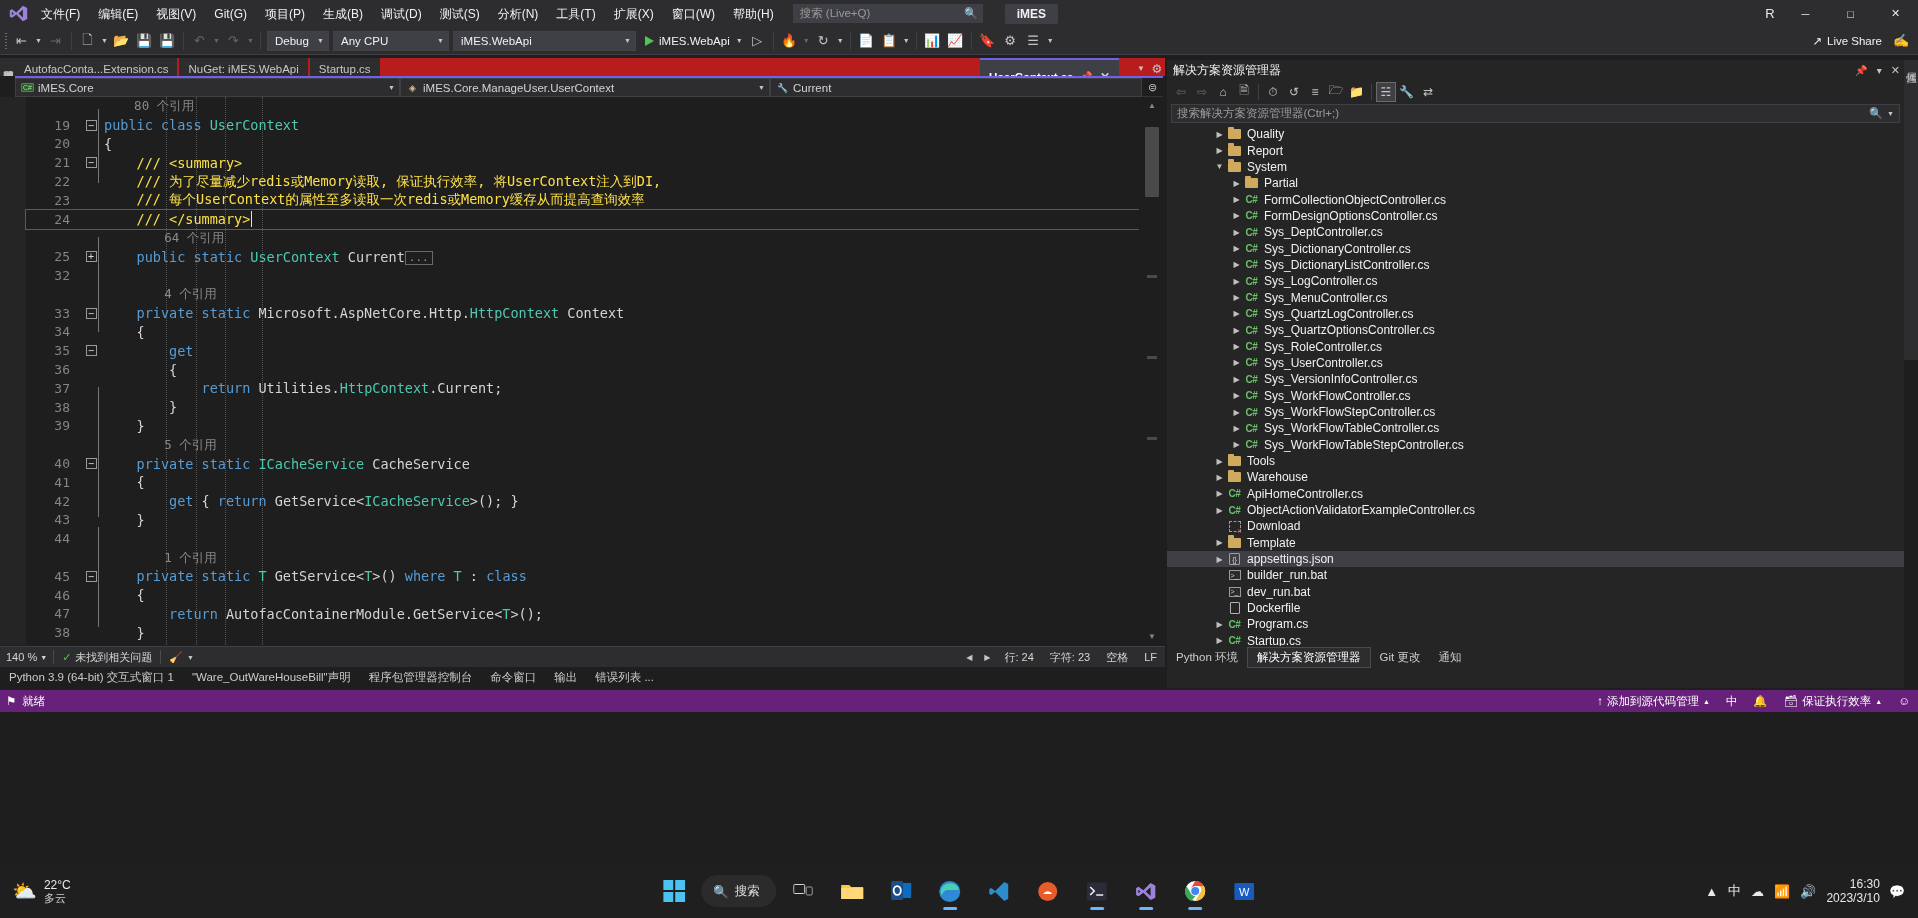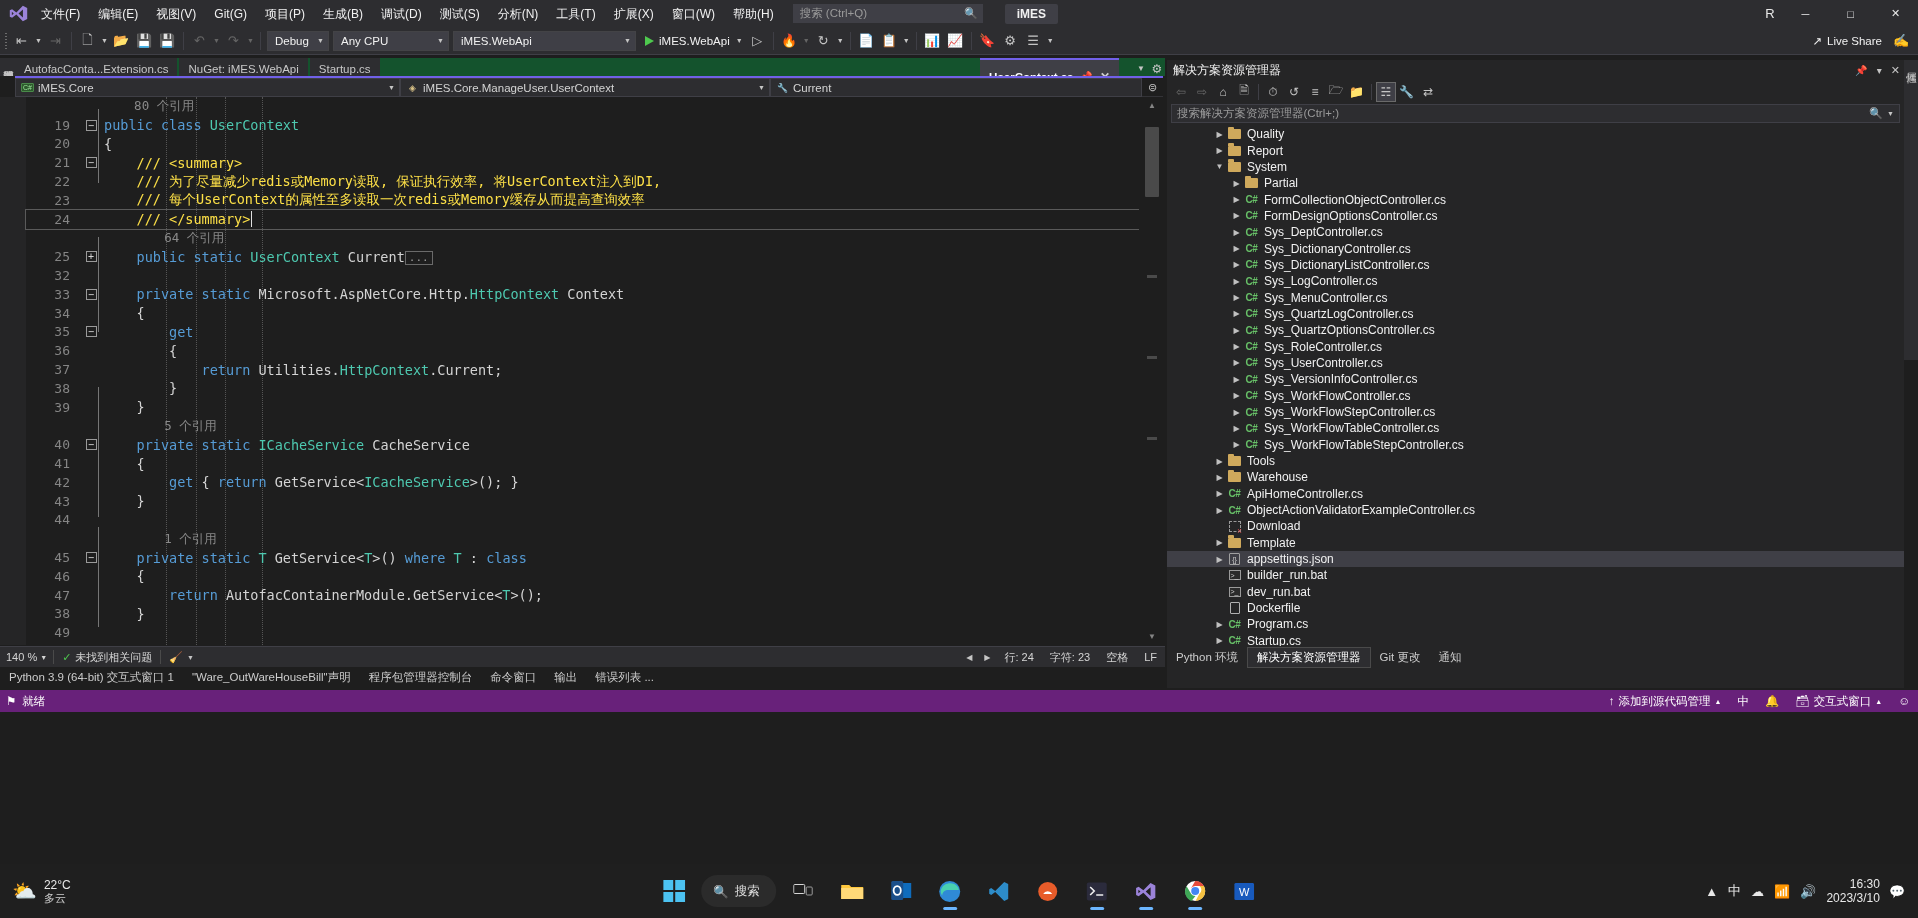--- a/index.html
+++ b/index.html
@@ -58,21 +58,21 @@
     position:relative;
   }
   .tb-combo .cv { flex:1; white-space:nowrap; overflow:hidden; }
   .tb-combo .ca { color:#c5c5c5; font-size:7px; margin-left:6px; }
   .run-btn { display:flex; align-items:center; height:22px; padding:0 3px; color:#f1f1f1; font-size:11.5px; }
   .tri { width:0;height:0;border-left:9px solid #4ec94e;border-top:5.5px solid transparent;border-bottom:5.5px solid transparent;margin:0 5px 0 4px;}
   .liveshare { position:absolute; right:36px; display:flex;align-items:center;color:#f1f1f1;font-size:11.5px;gap:5px; }
   .tb-right-ico{position:absolute;right:8px;color:#c5c5c5;font-size:13px;}
 
   
-  .tabstrip { height:21px; background:#14532d; display:flex; align-items:stretch; position:relative; }
+  .tabstrip { height:21px; background:#b91c1c; display:flex; align-items:stretch; position:relative; }
   .tab {
     display:flex;align-items:center; padding:0 9px; font-size:11.5px; color:#f1f1f1;
     background:#3f3f46; margin-right:2px; white-space:nowrap; position:relative;
   }
   .tab.inactive{ background:#2d2d30; color:#c8c8c8; }
   .tab.active {
     background:#3f3f46; color:#ffffff; font-weight:bold;
     border-top:2px solid #7160e8;
   }
   .tab .pin { margin-left:7px; font-size:10px; color:#d0d0d0; }
@@ -228,21 +228,21 @@
     <div class="menu-item">项目(P)</div>
     <div class="menu-item">生成(B)</div>
     <div class="menu-item">调试(D)</div>
     <div class="menu-item">测试(S)</div>
     <div class="menu-item">分析(N)</div>
     <div class="menu-item">工具(T)</div>
     <div class="menu-item">扩展(X)</div>
     <div class="menu-item">窗口(W)</div>
     <div class="menu-item">帮助(H)</div>
     <div class="search-box">
-      <span>搜索 (Ctrl+Q)</span>
+      <span>搜索 (Live+Q)</span>
       <span class="mag">🔍</span>
     </div>
     <div class="sol-name">iMES</div>
     <div class="menubar-right">
       <div class="user-badge">R</div>
       <div class="wbtn">─</div>
       <div class="wbtn">□</div>
       <div class="wbtn close">✕</div>
     </div>
   </div>
@@ -372,20 +372,21 @@
           <div class="ln-row"><span class="lnum"></span><span class="fold"></span><span class="codetxt"><span class="lens">&nbsp;&nbsp;&nbsp;&nbsp;80 个引用</span></span></div>
           <div class="ln-row"><span class="lnum">19</span><span class="fold"><span class="foldbox">−</span></span><span class="codetxt"><span class="k">public class </span><span class="t">UserContext</span></span></div>
           <div class="ln-row"><span class="lnum">20</span><span class="fold"></span><span class="codetxt"><span class="br">{</span></span></div>
           <div class="ln-row"><span class="lnum">21</span><span class="fold"><span class="foldbox">−</span></span><span class="codetxt">&nbsp;&nbsp;&nbsp;&nbsp;<span class="cm">/// &lt;summary&gt;</span></span></div>
           <div class="ln-row"><span class="lnum">22</span><span class="fold"></span><span class="codetxt">&nbsp;&nbsp;&nbsp;&nbsp;<span class="cm">/// 为了尽量减少redis或Memory读取, 保证执行效率, 将UserContext注入到DI,</span></span></div>
           <div class="ln-row"><span class="lnum">23</span><span class="fold"></span><span class="codetxt">&nbsp;&nbsp;&nbsp;&nbsp;<span class="cm">/// 每个UserContext的属性至多读取一次redis或Memory缓存从而提高查询效率</span></span></div>
           <div class="ln-row cur-line"><span class="lnum">24</span><span class="fold"></span><span class="codetxt">&nbsp;&nbsp;&nbsp;&nbsp;<span class="cm">/// &lt;/summary&gt;</span><span style="border-left:1px solid #e0e0e0;margin-left:1px">&nbsp;</span></span></div>
           <div class="ln-row"><span class="lnum"></span><span class="fold"></span><span class="codetxt"><span class="lens">&nbsp;&nbsp;&nbsp;&nbsp;&nbsp;&nbsp;&nbsp;&nbsp;64 个引用</span></span></div>
           <div class="ln-row"><span class="lnum">25</span><span class="fold"><span class="foldbox">+</span></span><span class="codetxt">&nbsp;&nbsp;&nbsp;&nbsp;<span class="k">public static </span><span class="t">UserContext</span> <span class="id">Current</span><span class="el">...</span></span></div>
           <div class="ln-row"><span class="lnum">32</span><span class="fold"></span><span class="codetxt"></span></div>
+          <div class="ln-row"><span class="lnum"></span><span class="fold"></span><span class="codetxt"><span class="lens">&nbsp;&nbsp;&nbsp;&nbsp;&nbsp;&nbsp;&nbsp;&nbsp;4 个引用</span></span></div>
           <div class="ln-row"><span class="lnum">33</span><span class="fold"><span class="foldbox">−</span></span><span class="codetxt">&nbsp;&nbsp;&nbsp;&nbsp;<span class="k">private static </span><span class="id">Microsoft.AspNetCore.Http.</span><span class="t">HttpContext</span> <span class="id">Context</span></span></div>
           <div class="ln-row"><span class="lnum">34</span><span class="fold"></span><span class="codetxt">&nbsp;&nbsp;&nbsp;&nbsp;<span class="br">{</span></span></div>
           <div class="ln-row"><span class="lnum">35</span><span class="fold"><span class="foldbox">−</span></span><span class="codetxt">&nbsp;&nbsp;&nbsp;&nbsp;&nbsp;&nbsp;&nbsp;&nbsp;<span class="k">get</span></span></div>
           <div class="ln-row"><span class="lnum">36</span><span class="fold"></span><span class="codetxt">&nbsp;&nbsp;&nbsp;&nbsp;&nbsp;&nbsp;&nbsp;&nbsp;<span class="br">{</span></span></div>
           <div class="ln-row"><span class="lnum">37</span><span class="fold"></span><span class="codetxt">&nbsp;&nbsp;&nbsp;&nbsp;&nbsp;&nbsp;&nbsp;&nbsp;&nbsp;&nbsp;&nbsp;&nbsp;<span class="k">return</span> <span class="id">Utilities.</span><span class="t">HttpContext</span><span class="id">.Current;</span></span></div>
           <div class="ln-row"><span class="lnum">38</span><span class="fold"></span><span class="codetxt">&nbsp;&nbsp;&nbsp;&nbsp;&nbsp;&nbsp;&nbsp;&nbsp;<span class="br">}</span></span></div>
           <div class="ln-row"><span class="lnum">39</span><span class="fold"></span><span class="codetxt">&nbsp;&nbsp;&nbsp;&nbsp;<span class="br">}</span></span></div>
           <div class="ln-row"><span class="lnum"></span><span class="fold"></span><span class="codetxt"><span class="lens">&nbsp;&nbsp;&nbsp;&nbsp;&nbsp;&nbsp;&nbsp;&nbsp;5 个引用</span></span></div>
           <div class="ln-row"><span class="lnum">40</span><span class="fold"><span class="foldbox">−</span></span><span class="codetxt">&nbsp;&nbsp;&nbsp;&nbsp;<span class="k">private static </span><span class="t">ICacheService</span> <span class="id">CacheService</span></span></div>
           <div class="ln-row"><span class="lnum">41</span><span class="fold"></span><span class="codetxt">&nbsp;&nbsp;&nbsp;&nbsp;<span class="br">{</span></span></div>
@@ -721,21 +722,21 @@
     <div class="sb-right">
       <div class="sb-item">
         <span>↑</span>
         <span>添加到源代码管理</span>
         <span style="font-size:7px">▲</span>
       </div>
       <div class="sb-item">中</div>
       <div class="sb-item">🔔</div>
       <div class="sb-item">
         <span>🗃</span>
-        <span>交互式窗口</span>
+        <span>保证执行效率</span>
         <span style="font-size:7px">▲</span>
       </div>
       <div class="sb-item">☺</div>
     </div>
   </div>
 
   <div class="taskbar">
     <div class="weather">
       <span class="wi">⛅</span>
       <div>

